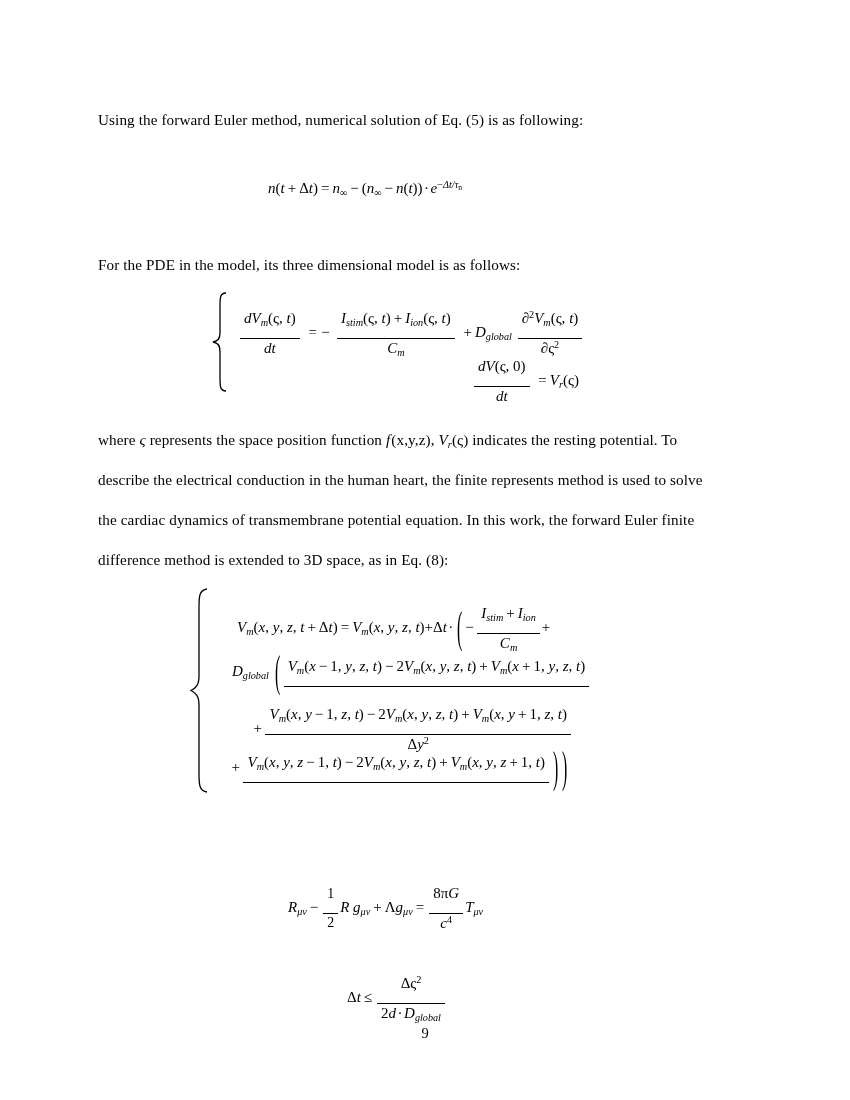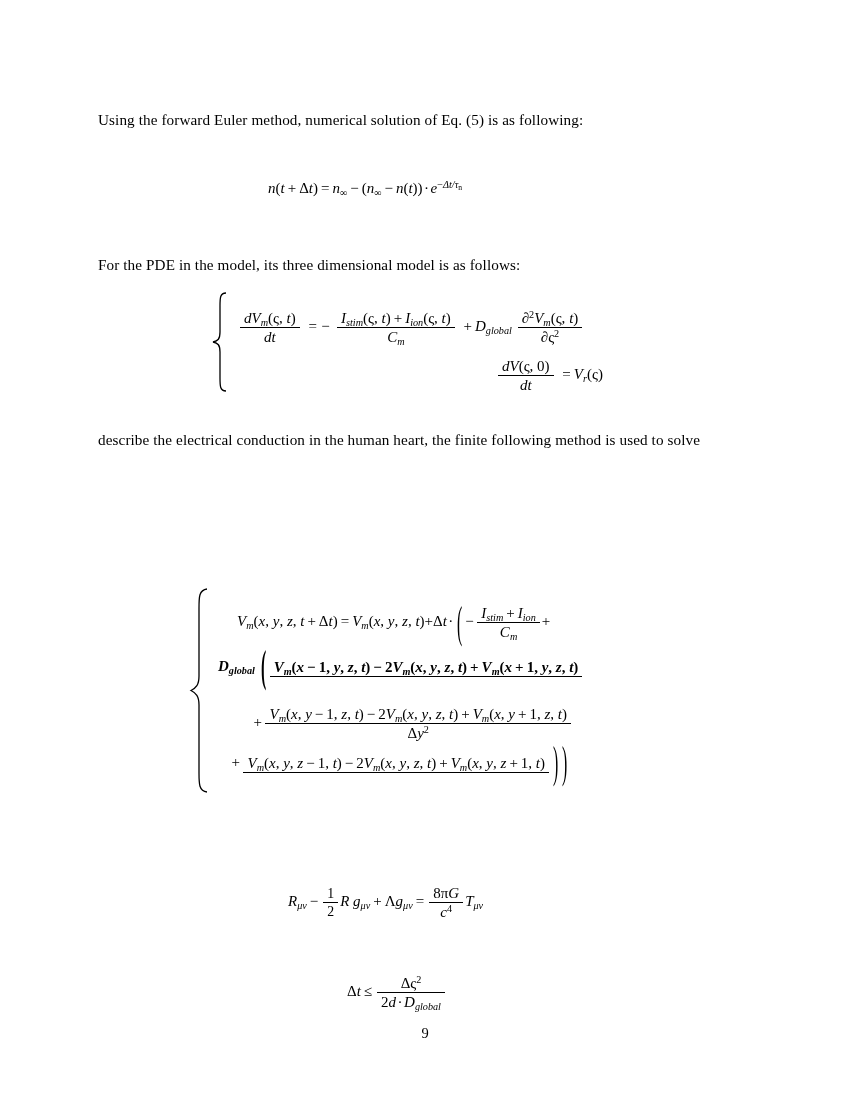--- a/index.html
+++ b/index.html
@@ -55,21 +55,21 @@
   
   .frac {
     display: inline-block;
     vertical-align: middle;
     text-align: center;
     position: relative;
     margin: 0 2px;
   }
   .frac > .num {
     display: block;
-    padding: 0 4px 0 4px;
+    padding: 0 4px 11px 4px;
     border-bottom: 1.1px solid #000;
   }
   .frac > .den {
     display: block;
     padding: 1px 4px 0 4px;
   }
   .frac.small { font-size: 0.92em; }
   .paren-lg {
     display: inline-block;
     font-size: 15px;
@@ -131,46 +131,51 @@
       <span class="num"><span class="mi">I</span><sub>stim</sub><span class="mu">(ς, </span><span class="mi">t</span><span class="mu">)</span><span class="mo">+</span><span class="mi">I</span><sub>ion</sub><span class="mu">(ς, </span><span class="mi">t</span><span class="mu">)</span></span>
       <span class="den"><span class="mi">C</span><sub>m</sub></span>
     </span>
     <span class="mo">+</span><span class="mi">D</span><sub>global</sub>
     <span class="frac">
       <span class="num"><span class="mu">∂</span><sup class="up">2</sup><span class="mi">V</span><sub>m</sub><span class="mu">(ς, </span><span class="mi">t</span><span class="mu">)</span></span>
       <span class="den"><span class="mu">∂ς</span><sup class="up">2</sup></span>
     </span>
   </div>
 
-  <div class="math eqline" style="left:496px; top:358px;">
+  <div class="math eqline" style="left:472px; top:358px;">
     <span class="frac">
       <span class="num"><span class="mi">dV</span><span class="mu">(ς, 0)</span></span>
       <span class="den"><span class="mi">dt</span></span>
     </span>
     <span class="mo">=</span><span class="mi">V</span><sub>r</sub><span class="mu">(ς)</span>
   </div>
 
   <div class="para" style="top:420px; width:660px;">
-    <div>describe the electrical conduction in the human heart, the finite following method is used to solve</div>
+    <div>
+      <span>where </span><span class="mi">ς</span><span> represents the space position function </span><span class="italic-f">f</span><span>(x,y,z),</span>&nbsp;<span class="mi">V</span><sub>r</sub><span>(ς)</span><span> indicates the resting potential.  To</span>
+    </div>
+    <div>describe the electrical conduction in the human heart, the finite represents method is used to solve</div>
+    <div>the cardiac dynamics of transmembrane potential equation.  In this work, the forward Euler finite</div>
+    <div>difference method is extended to 3D space, as in Eq. (8):</div>
   </div>
 
   <div class="brace" style="left:188px; top:588px; width:24px; height:205px;">
     <svg width="24" height="205" viewBox="0 0 24 205" aria-hidden="true">
       <path d="M19 1 C 11 2, 11 9, 11 20 L 11 88 C 11 97, 8 100, 3 102.5 C 8 105, 11 108, 11 117 L 11 185 C 11 196, 11 203, 19 204" fill="none" stroke="#000" stroke-width="1.3"></path>
     </svg>
   </div>
 
   <div class="math eqline" style="left:237px; top:605px;">
     <span class="mi">V</span><sub>m</sub><span class="mu">(</span><span class="mi">x</span><span class="mu">, </span><span class="mi">y</span><span class="mu">, </span><span class="mi">z</span><span class="mu">, </span><span class="mi">t</span><span class="mo">+</span><span class="mu">Δ</span><span class="mi">t</span><span class="mu">)</span><span class="mo">=</span><span class="mi">V</span><sub>m</sub><span class="mu">(</span><span class="mi">x</span><span class="mu">, </span><span class="mi">y</span><span class="mu">, </span><span class="mi">z</span><span class="mu">, </span><span class="mi">t</span><span class="mu">)+</span><span class="mu">Δ</span><span class="mi">t</span><span class="mo tight">·</span><span class="paren-lg">(</span><span class="mo tight">−</span><span class="frac">
       <span class="num"><span class="mi">I</span><sub>stim</sub><span class="mo">+</span><span class="mi">I</span><sub>ion</sub></span>
       <span class="den"><span class="mi">C</span><sub>m</sub></span>
     </span><span class="mu">+</span>
   </div>
 
-  <div class="math eqline" style="left:218px; top:658px;font-weight:bold;">
+  <div class="math eqline" style="left:232px; top:658px;">
     <span class="mi">D</span><sub>global</sub>&nbsp;<span class="paren-lg">(</span><span class="frac">
       <span class="num"><span class="mi">V</span><sub>m</sub><span class="mu">(</span><span class="mi">x</span><span class="mo">−</span><span class="mu">1, </span><span class="mi">y</span><span class="mu">, </span><span class="mi">z</span><span class="mu">, </span><span class="mi">t</span><span class="mu">)</span><span class="mo">−</span><span class="mu">2</span><span class="mi">V</span><sub>m</sub><span class="mu">(</span><span class="mi">x</span><span class="mu">, </span><span class="mi">y</span><span class="mu">, </span><span class="mi">z</span><span class="mu">, </span><span class="mi">t</span><span class="mu">)</span><span class="mo">+</span><span class="mi">V</span><sub>m</sub><span class="mu">(</span><span class="mi">x</span><span class="mo">+</span><span class="mu">1, </span><span class="mi">y</span><span class="mu">, </span><span class="mi">z</span><span class="mu">, </span><span class="mi">t</span><span class="mu">)</span></span>
     </span>
   </div>
 
   <div class="math eqline" style="left:252px; top:706px;">
     <span class="mo tight">+</span><span class="frac">
       <span class="num"><span class="mi">V</span><sub>m</sub><span class="mu">(</span><span class="mi">x</span><span class="mu">, </span><span class="mi">y</span><span class="mo">−</span><span class="mu">1, </span><span class="mi">z</span><span class="mu">, </span><span class="mi">t</span><span class="mu">)</span><span class="mo">−</span><span class="mu">2</span><span class="mi">V</span><sub>m</sub><span class="mu">(</span><span class="mi">x</span><span class="mu">, </span><span class="mi">y</span><span class="mu">, </span><span class="mi">z</span><span class="mu">, </span><span class="mi">t</span><span class="mu">)</span><span class="mo">+</span><span class="mi">V</span><sub>m</sub><span class="mu">(</span><span class="mi">x</span><span class="mu">, </span><span class="mi">y</span><span class="mo">+</span><span class="mu">1, </span><span class="mi">z</span><span class="mu">, </span><span class="mi">t</span><span class="mu">)</span></span>
       <span class="den"><span class="mu">Δ</span><span class="mi">y</span><sup class="up">2</sup></span>
     </span>

